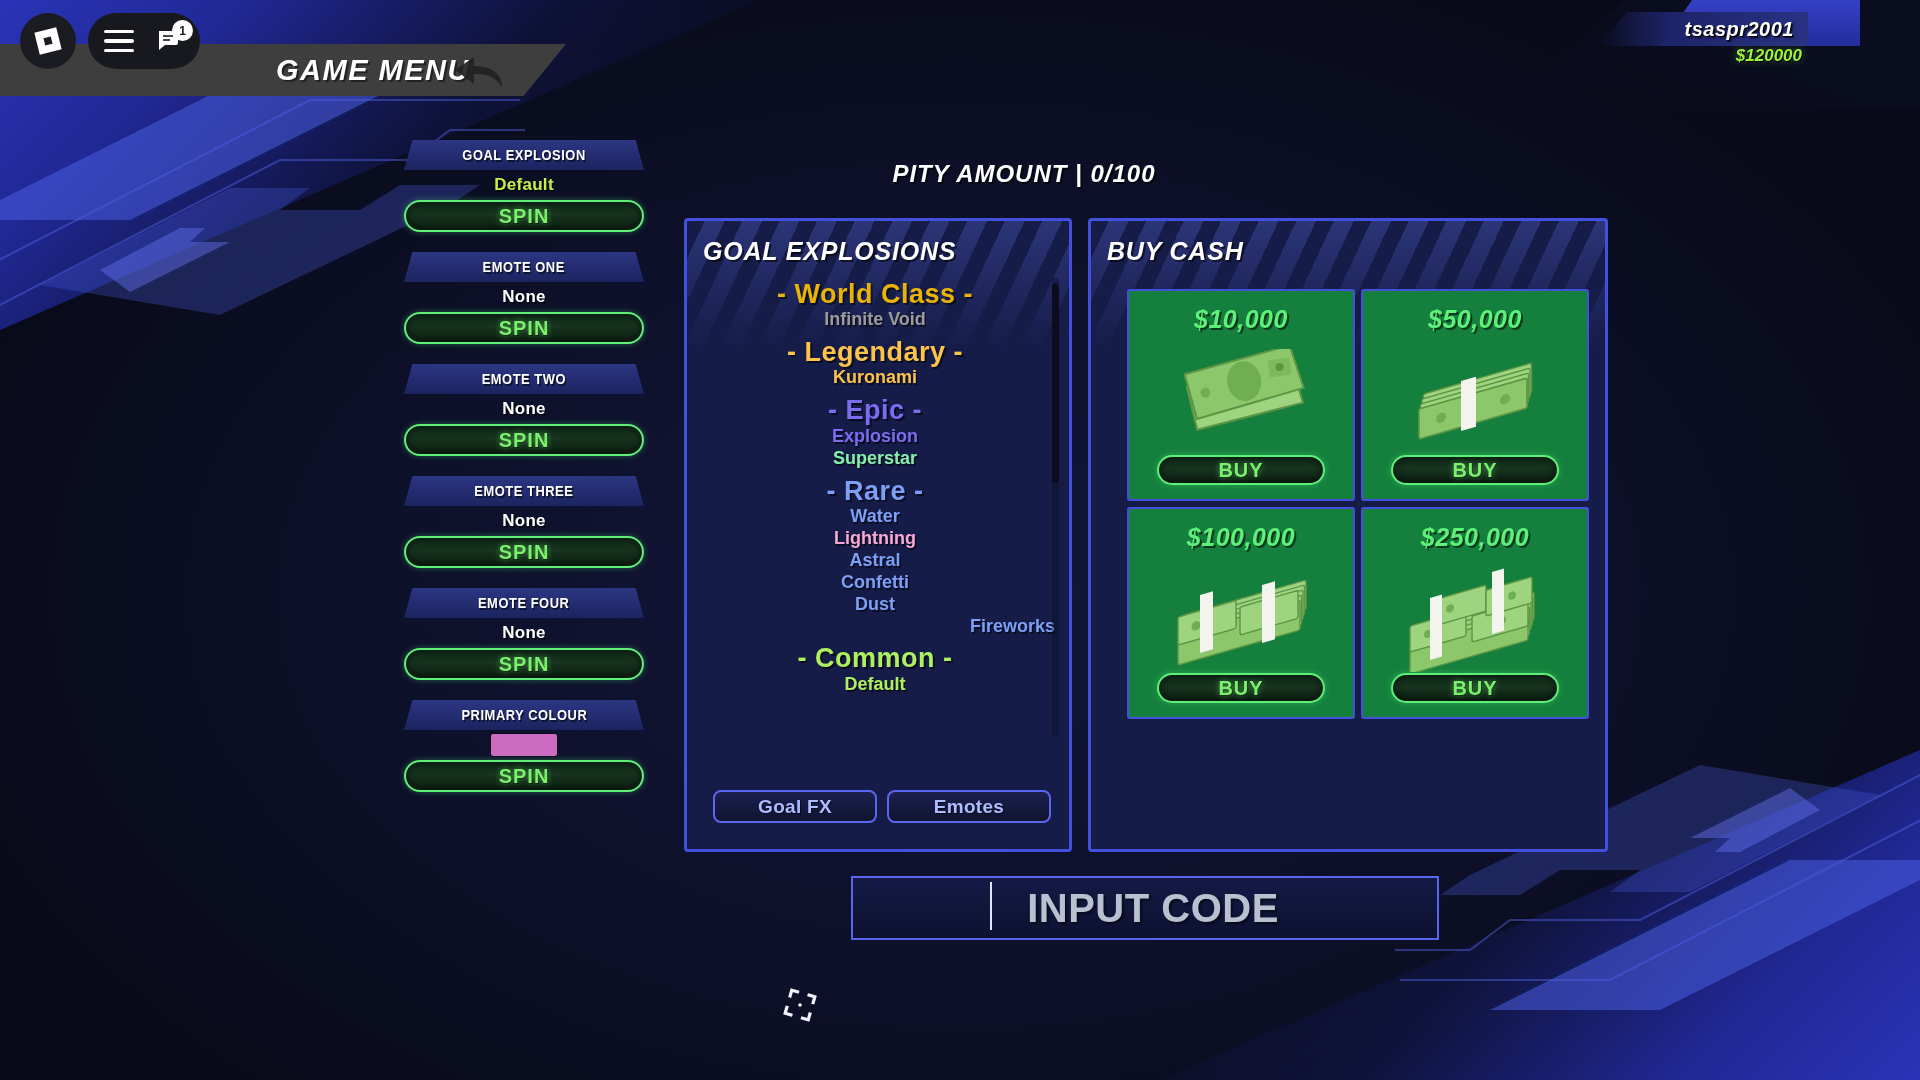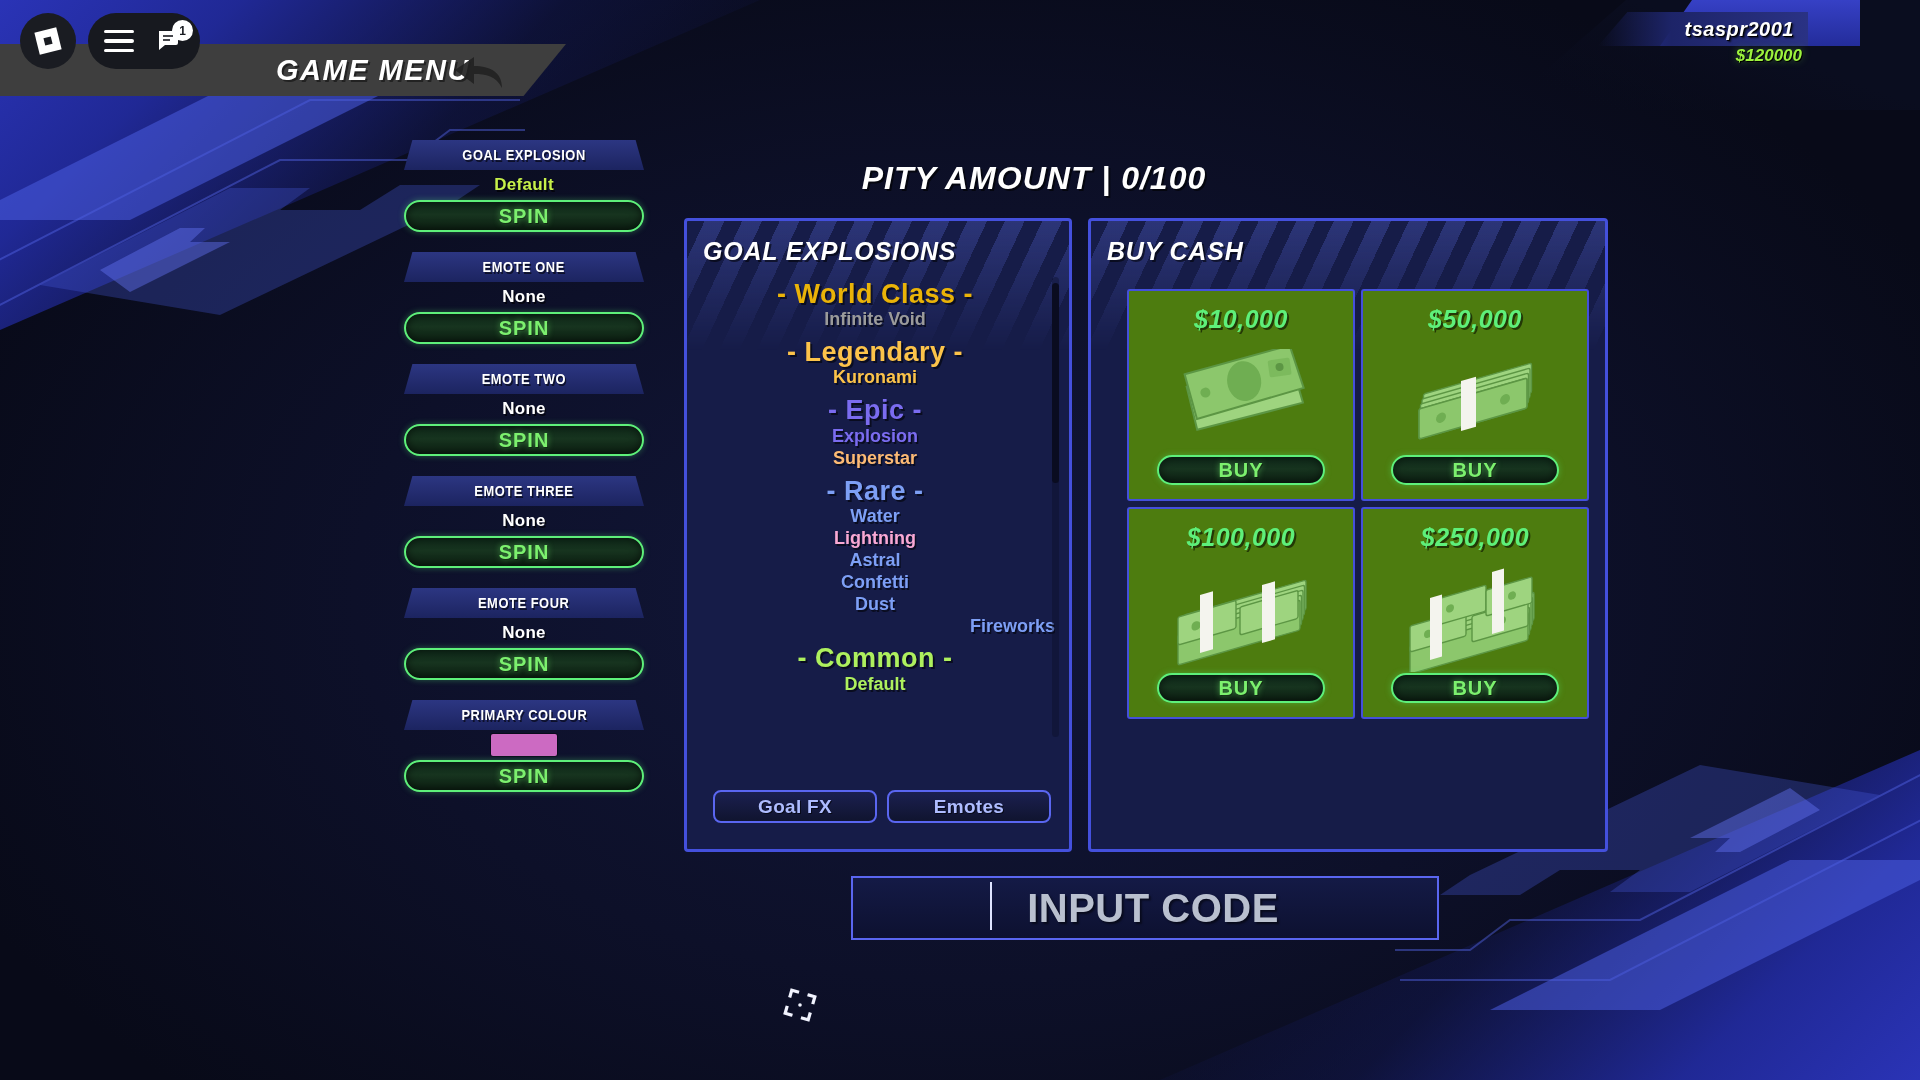--- a/index.html
+++ b/index.html
@@ -135,24 +135,23 @@
     border:2px solid #5ef07a;
     background:linear-gradient(180deg,#0f2a1a 0%, #17341f 45%, #0c1f12 100%);
     color:#7cf06e; font-size:20px; font-weight:bold; letter-spacing:1px;
     text-shadow:0 0 6px rgba(110,240,110,.6), 1px 1px 0 rgba(0,0,0,.6);
     box-shadow:0 0 6px rgba(90,240,120,.35), inset 0 0 10px rgba(0,0,0,.6);
   }
 
   
   .pity{
     position:absolute; left:1024px; top:160px; transform:translateX(-50%); z-index:12;
-    color:#ffffff; font-size:32px; font-weight:bold; font-style:italic;
+    color:#ffffff; font-size:24px; font-weight:bold; font-style:italic;
     letter-spacing:1px; font-stretch:condensed; white-space:nowrap;
     text-shadow:2px 2px 0 rgba(0,0,0,.6);
-    margin-left:10px;
   }
 
   
   .panel{
     position:absolute; z-index:12;
     background:#161c48;
     border:3px solid #4450dc;
     border-radius:4px;
     overflow:hidden;
   }
@@ -206,21 +205,21 @@
 
   
   #buycash-panel{ left:1088px; top:218px; width:520px; height:634px; }
   .cash-grid{
     position:absolute; left:36px; top:68px; z-index:3;
     display:grid; grid-template-columns:228px 228px; grid-template-rows:212px 212px;
     gap:6px;
   }
   .cash-tile{
     border:2px solid #4450dc; border-radius:3px;
-    background:#4d7c0f;
+    background:#15803d;
     position:relative;
     display:flex; flex-direction:column; align-items:center;
   }
   .cash-amt{
     margin-top:14px;
     color:#5ef07a; font-size:25px; font-weight:bold; font-style:italic;
     letter-spacing:.5px; font-stretch:condensed;
     text-shadow:2px 2px 0 rgba(0,0,0,.55);
   }
   .cash-art{ flex:1; display:flex; align-items:center; justify-content:center; width:100%; }
@@ -391,21 +390,21 @@
 <div class="panel" id="goalfx-panel">
   <div class="panel-stripes"></div>
   <div class="panel-title">GOAL EXPLOSIONS</div>
   <div class="fx-list" id="fx-list">
       <div class="fx-rarity" style="color: #eab308; text-shadow: rgba(0, 0, 0, 0.55) 2px 2px 0px;">- World Class -</div>
       <div class="fx-item" style="color: rgb(155, 155, 155); text-shadow: rgba(0, 0, 0, 0.55) 1.5px 1.5px 0px;">Infinite Void</div>
       <div class="fx-rarity" style="color: rgb(252, 195, 74); text-shadow: rgba(0, 0, 0, 0.55) 2px 2px 0px;">- Legendary -</div>
       <div class="fx-item" style="color: rgb(252, 195, 74); text-shadow: rgba(0, 0, 0, 0.55) 1.5px 1.5px 0px;">Kuronami</div>
       <div class="fx-rarity" style="color: rgb(123, 108, 240); text-shadow: rgba(0, 0, 0, 0.55) 2px 2px 0px;">- Epic -</div>
       <div class="fx-item" style="color: rgb(123, 108, 240); text-shadow: rgba(0, 0, 0, 0.55) 1.5px 1.5px 0px;">Explosion</div>
-      <div class="fx-item" style="color: #fdba74; text-shadow: rgba(0, 0, 0, 0.55) 1.5px 1.5px 0px;">Superstar</div>
+      <div class="fx-item" style="color: #86efac; text-shadow: rgba(0, 0, 0, 0.55) 1.5px 1.5px 0px;">Superstar</div>
       <div class="fx-rarity" style="color: rgb(125, 159, 245); text-shadow: rgba(0, 0, 0, 0.55) 2px 2px 0px;">- Rare -</div>
       <div class="fx-item" style="color: rgb(125, 159, 245); text-shadow: rgba(0, 0, 0, 0.55) 1.5px 1.5px 0px;">Water</div>
       <div class="fx-item" style="color: #f9a8d4; text-shadow: rgba(0, 0, 0, 0.55) 1.5px 1.5px 0px;">Lightning</div>
       <div class="fx-item" style="color: rgb(125, 159, 245); text-shadow: rgba(0, 0, 0, 0.55) 1.5px 1.5px 0px;">Astral</div>
       <div class="fx-item" style="color: rgb(125, 159, 245); text-shadow: rgba(0, 0, 0, 0.55) 1.5px 1.5px 0px;">Confetti</div>
       <div class="fx-item" style="color: rgb(125, 159, 245); text-shadow: rgba(0, 0, 0, 0.55) 1.5px 1.5px 0px;">Dust</div>
       <div class="fx-item" style="color: rgb(125, 159, 245); text-shadow: rgba(0, 0, 0, 0.55) 1.5px 1.5px 0px; text-align: right;">Fireworks</div>
       <div class="fx-rarity" style="color: rgb(174, 240, 94); text-shadow: rgba(0, 0, 0, 0.55) 2px 2px 0px;">- Common -</div>
       <div class="fx-item" style="color: rgb(174, 240, 94); text-shadow: rgba(0, 0, 0, 0.55) 1.5px 1.5px 0px;">Default</div>
     </div>

